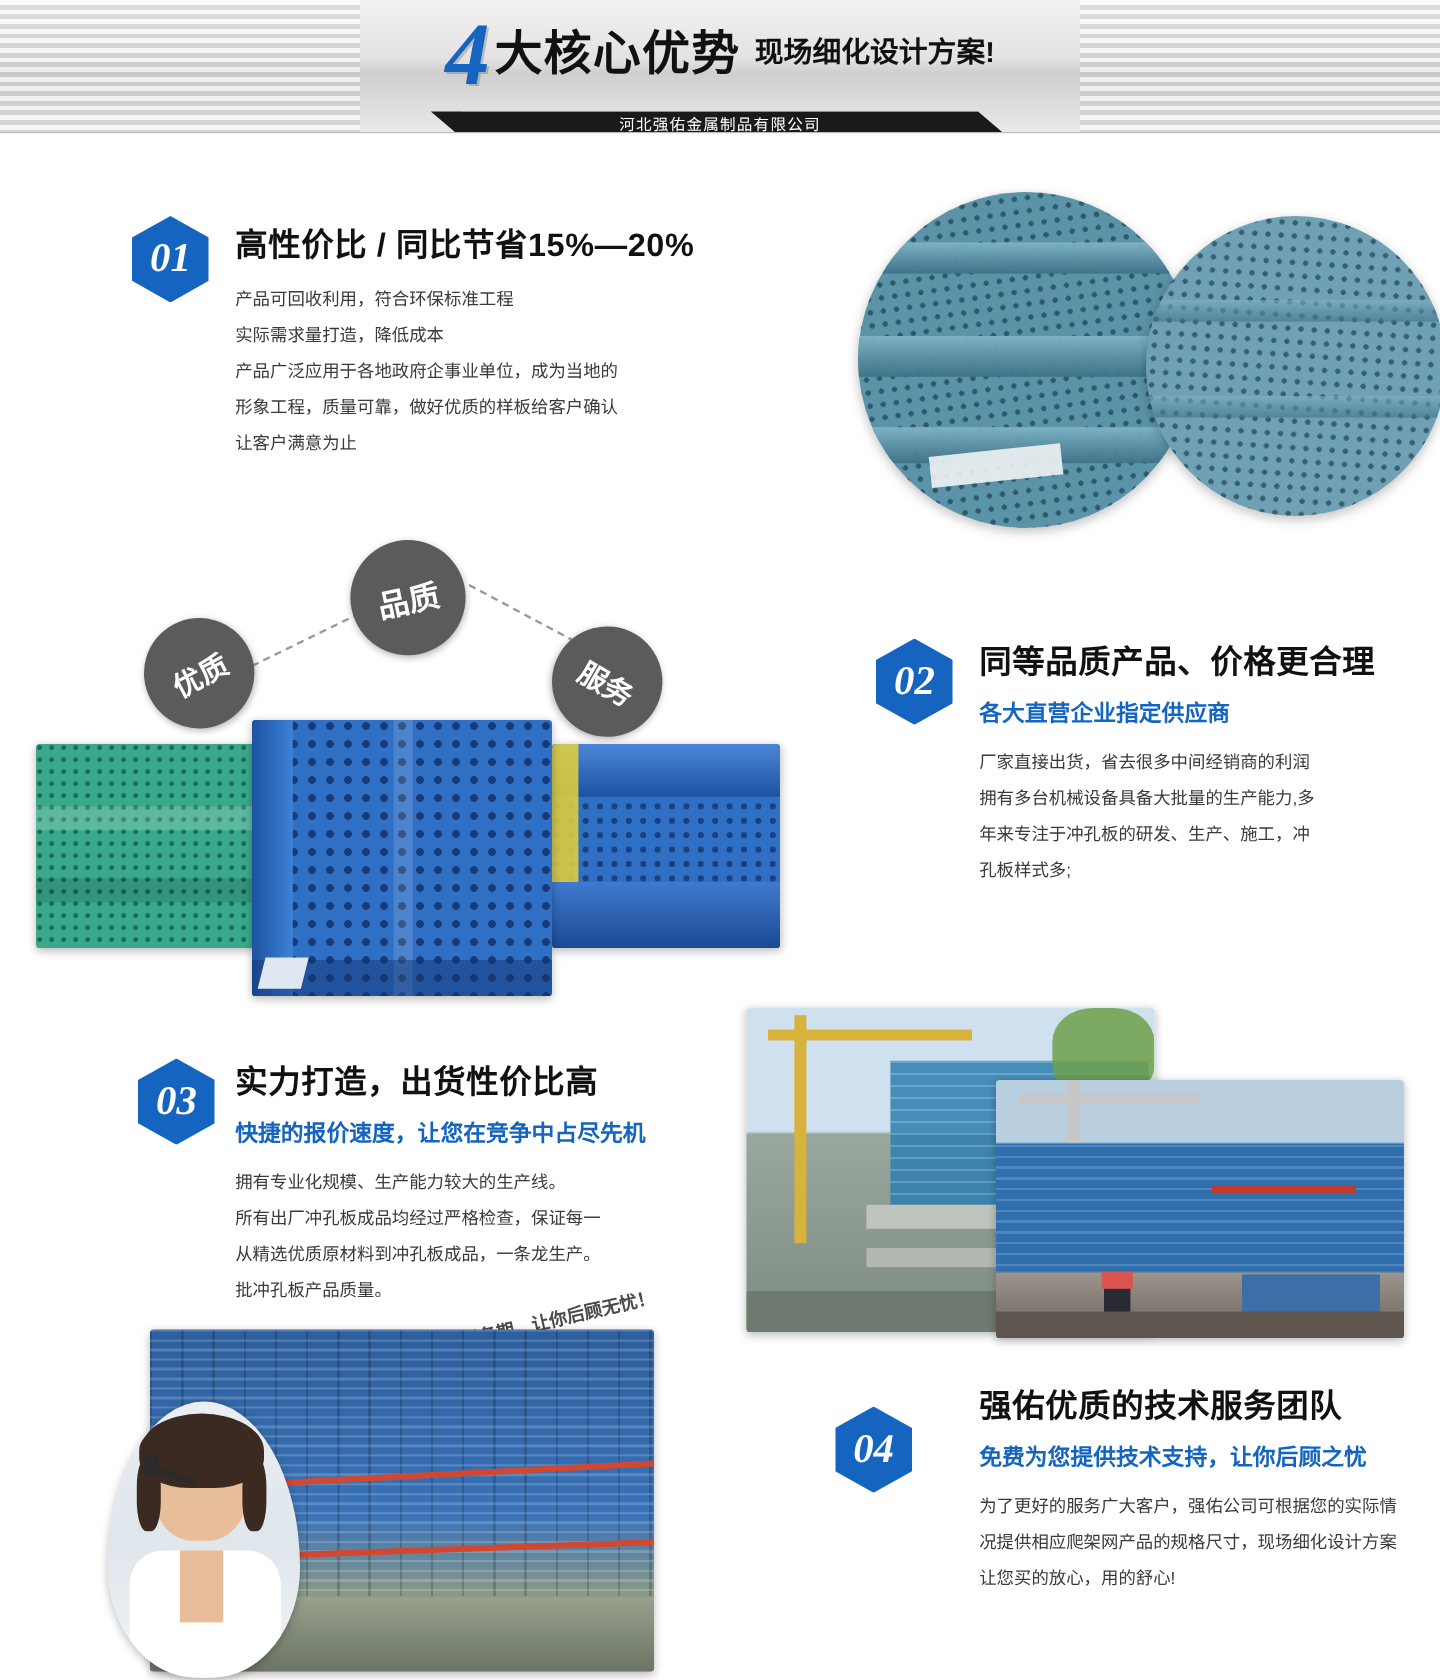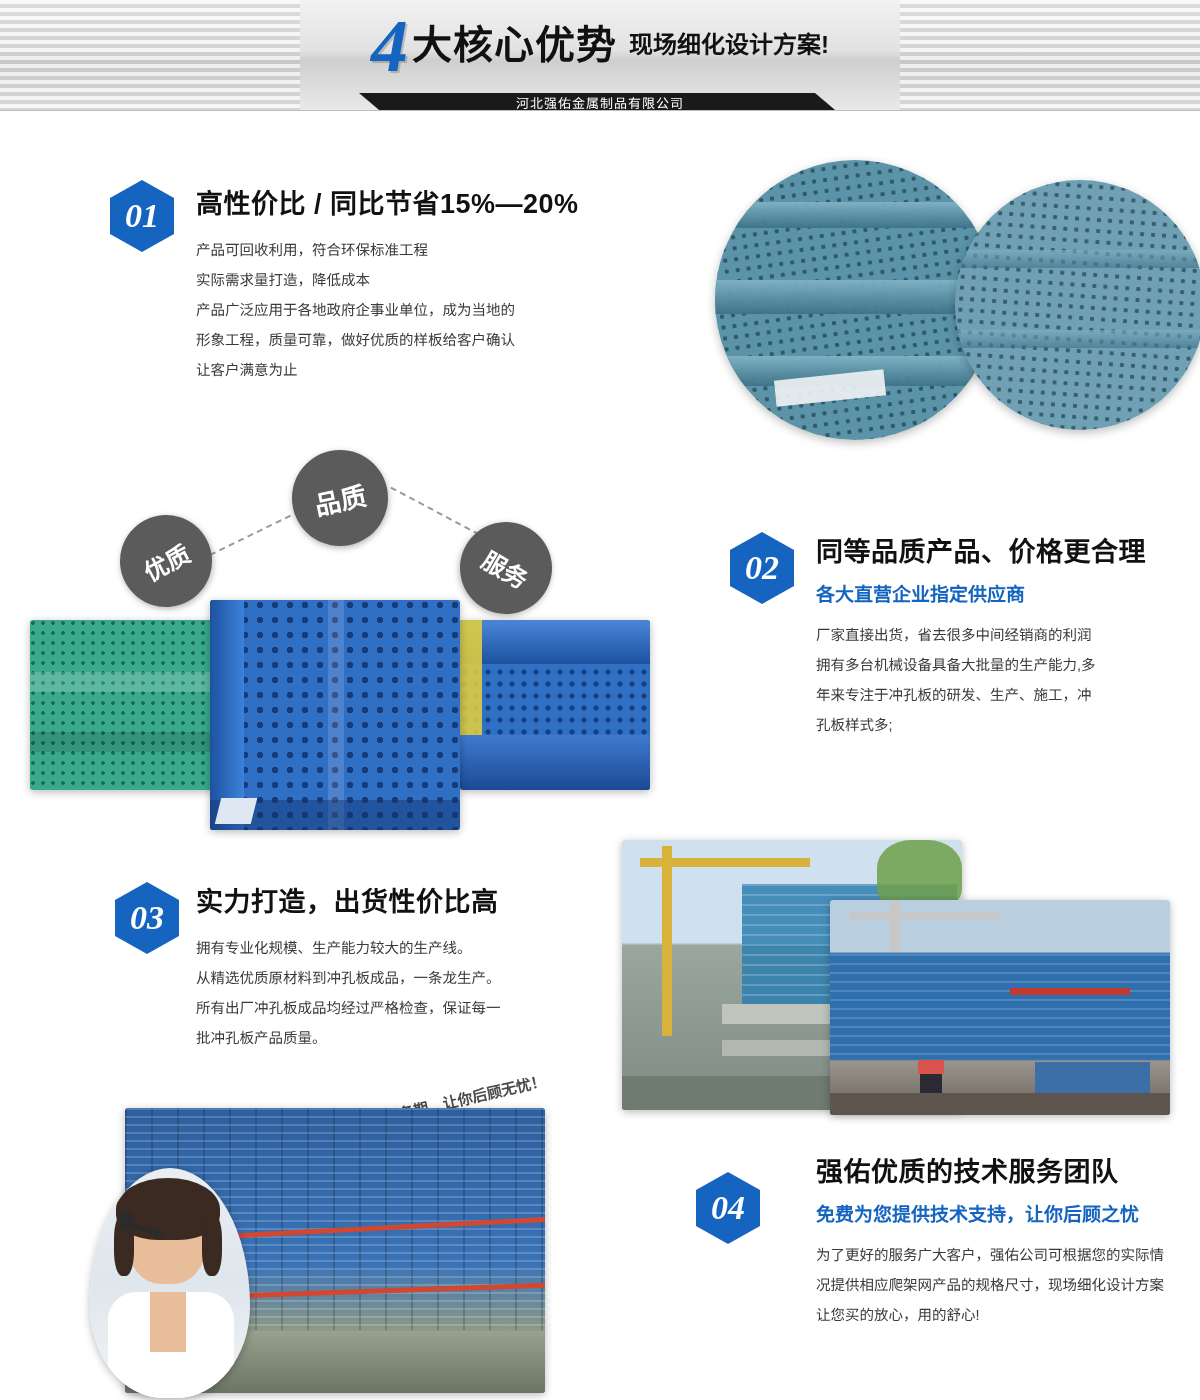--- a/index.html
+++ b/index.html
@@ -234,24 +234,25 @@
     <div>厂家直接出货，省去很多中间经销商的利润</div>
     <div>拥有多台机械设备具备大批量的生产能力,多</div>
     <div>年来专注于冲孔板的研发、生产、施工，冲</div>
     <div>孔板样式多;</div>
   </div>
 </div>
 
 <div class="hexnum s3-hex">03</div>
 <div class="s3-text">
   <div class="blk-title">实力打造，出货性价比高</div>
+  <div class="blk-sub">快捷的报价速度，让您在竞争中占尽先机</div>
   <div class="blk-body">
     <div>拥有专业化规模、生产能力较大的生产线。</div>
+    <div>所有出厂冲孔板成品均经过严格检查，保证每一</div>
     <div>从精选优质原材料到冲孔板成品，一条龙生产。</div>
-    <div>所有出厂冲孔板成品均经过严格检查，保证每一</div>
     <div>批冲孔板产品质量。</div>
   </div>
 </div>
 
 <div class="photo p-site1 shadow" style="background:linear-gradient(to bottom,#cfe0ee 0%,#cfe0ee 38%,#9aa79f 39%,#7d8b82 100%);">
   <div style="position:absolute;left:40px;top:6px;width:10px;height:190px;background:#d8b23a;"></div>
   <div style="position:absolute;left:18px;top:18px;width:170px;height:9px;background:#d8b23a;"></div>
   <div style="position:absolute;left:120px;top:44px;width:215px;height:120px;background:#2e7fb0;opacity:.85;"></div>
   <div style="position:absolute;left:120px;top:44px;width:215px;height:120px;background-image:repeating-linear-gradient(to bottom,rgba(255,255,255,.2) 0 2px,transparent 2px 10px);"></div>
   <div style="position:absolute;left:100px;top:164px;width:240px;height:20px;background:#bfc4bd;"></div>

